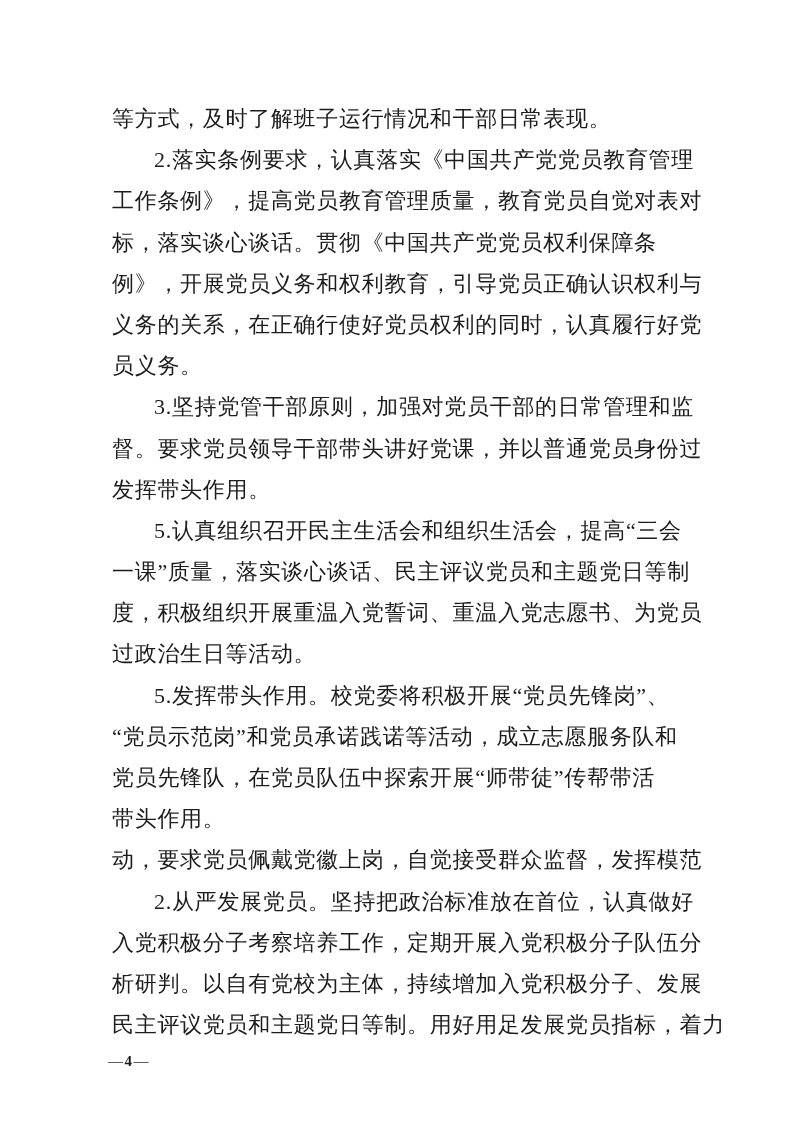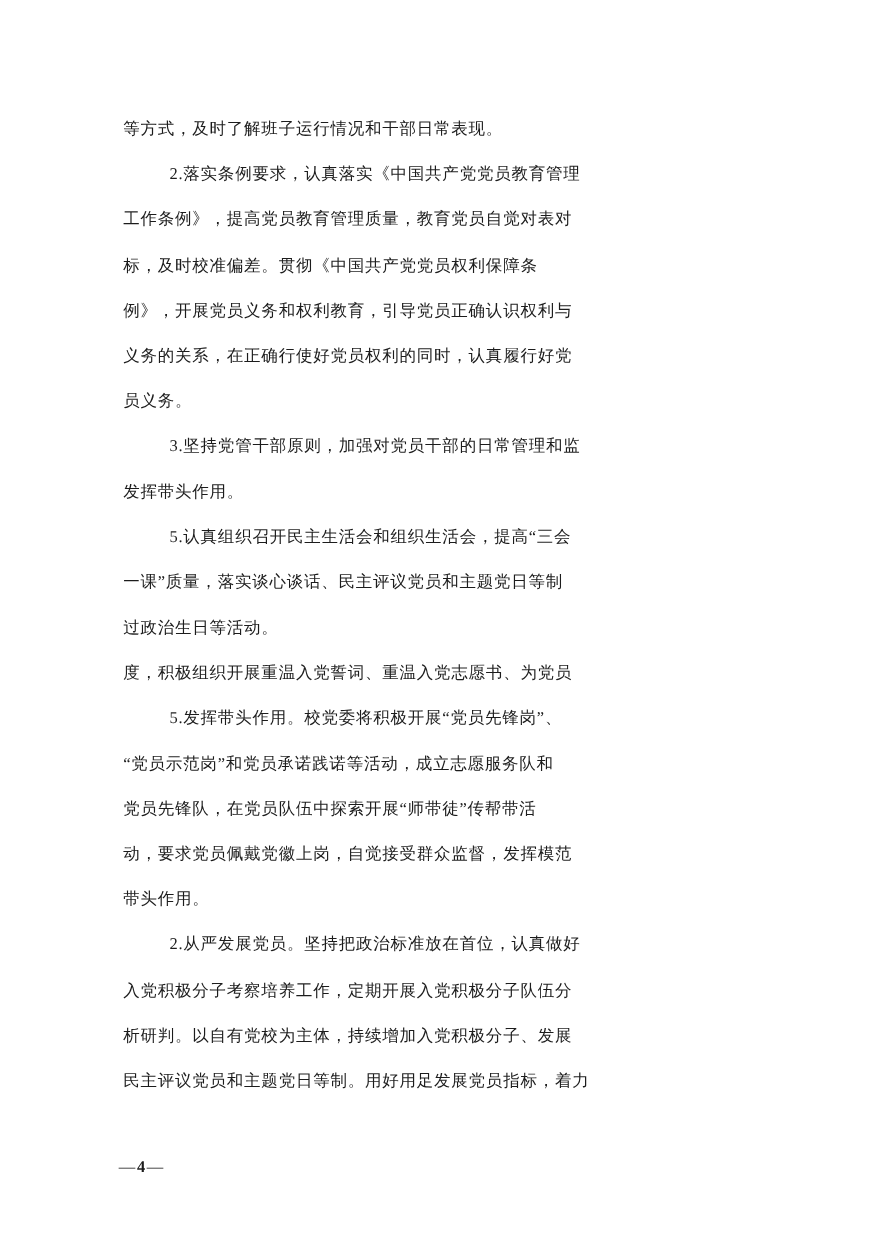--- a/index.html
+++ b/index.html
@@ -16,21 +16,21 @@
     font-family: "Liberation Serif", "DejaVu Serif", serif;
     color: #1c1c1c;
   }
   .content {
     position: absolute;
     left: 112px;
     top: 98px;
     width: 563px;
   }
   .line {
-    font-size: 15px;
+    font-size: 22px;
     line-height: 41.2px;
     height: 41.2px;
     letter-spacing: 0.7px;
     white-space: nowrap;
     font-weight: 400;
   }
   .line.indent {
     padding-left: 42px;
   }
   .page-number {
@@ -48,35 +48,36 @@
   }
 </style>
 </head>
 <body>
 
 <div class="page">
   <div class="content">
     <div class="line">等方式，及时了解班子运行情况和干部日常表现。</div>
     <div class="line indent">2.落实条例要求，认真落实《中国共产党党员教育管理</div>
     <div class="line">工作条例》，提高党员教育管理质量，教育党员自觉对表对</div>
-    <div class="line">标，及时校准偏差。贯彻《中国共产党党员权利保障条</div>
+    <div class="line">标，落实谈心谈话。贯彻《中国共产党党员权利保障条</div>
     <div class="line">例》，开展党员义务和权利教育，引导党员正确认识权利与</div>
     <div class="line">义务的关系，在正确行使好党员权利的同时，认真履行好党</div>
     <div class="line">员义务。</div>
     <div class="line indent">3.坚持党管干部原则，加强对党员干部的日常管理和监</div>
+    <div class="line">督。要求党员领导干部带头讲好党课，并以普通党员身份过</div>
     <div class="line">发挥带头作用。</div>
     <div class="line indent">5.认真组织召开民主生活会和组织生活会，提高“三会</div>
     <div class="line">一课”质量，落实谈心谈话、民主评议党员和主题党日等制</div>
+    <div class="line">度，积极组织开展重温入党誓词、重温入党志愿书、为党员</div>
     <div class="line">过政治生日等活动。</div>
-    <div class="line">度，积极组织开展重温入党誓词、重温入党志愿书、为党员</div>
     <div class="line indent">5.发挥带头作用。校党委将积极开展“党员先锋岗”、</div>
     <div class="line">“党员示范岗”和党员承诺践诺等活动，成立志愿服务队和</div>
     <div class="line">党员先锋队，在党员队伍中探索开展“师带徒”传帮带活</div>
+    <div class="line">带头作用。</div>
     <div class="line">动，要求党员佩戴党徽上岗，自觉接受群众监督，发挥模范</div>
-    <div class="line">带头作用。</div>
     <div class="line indent">2.从严发展党员。坚持把政治标准放在首位，认真做好</div>
     <div class="line">入党积极分子考察培养工作，定期开展入党积极分子队伍分</div>
     <div class="line">析研判。以自有党校为主体，持续增加入党积极分子、发展</div>
     <div class="line">民主评议党员和主题党日等制。用好用足发展党员指标，着力</div>
   </div>
 
   <div class="page-number">
     <span>—</span><span class="num">4</span><span>—</span>
   </div>
 </div>

